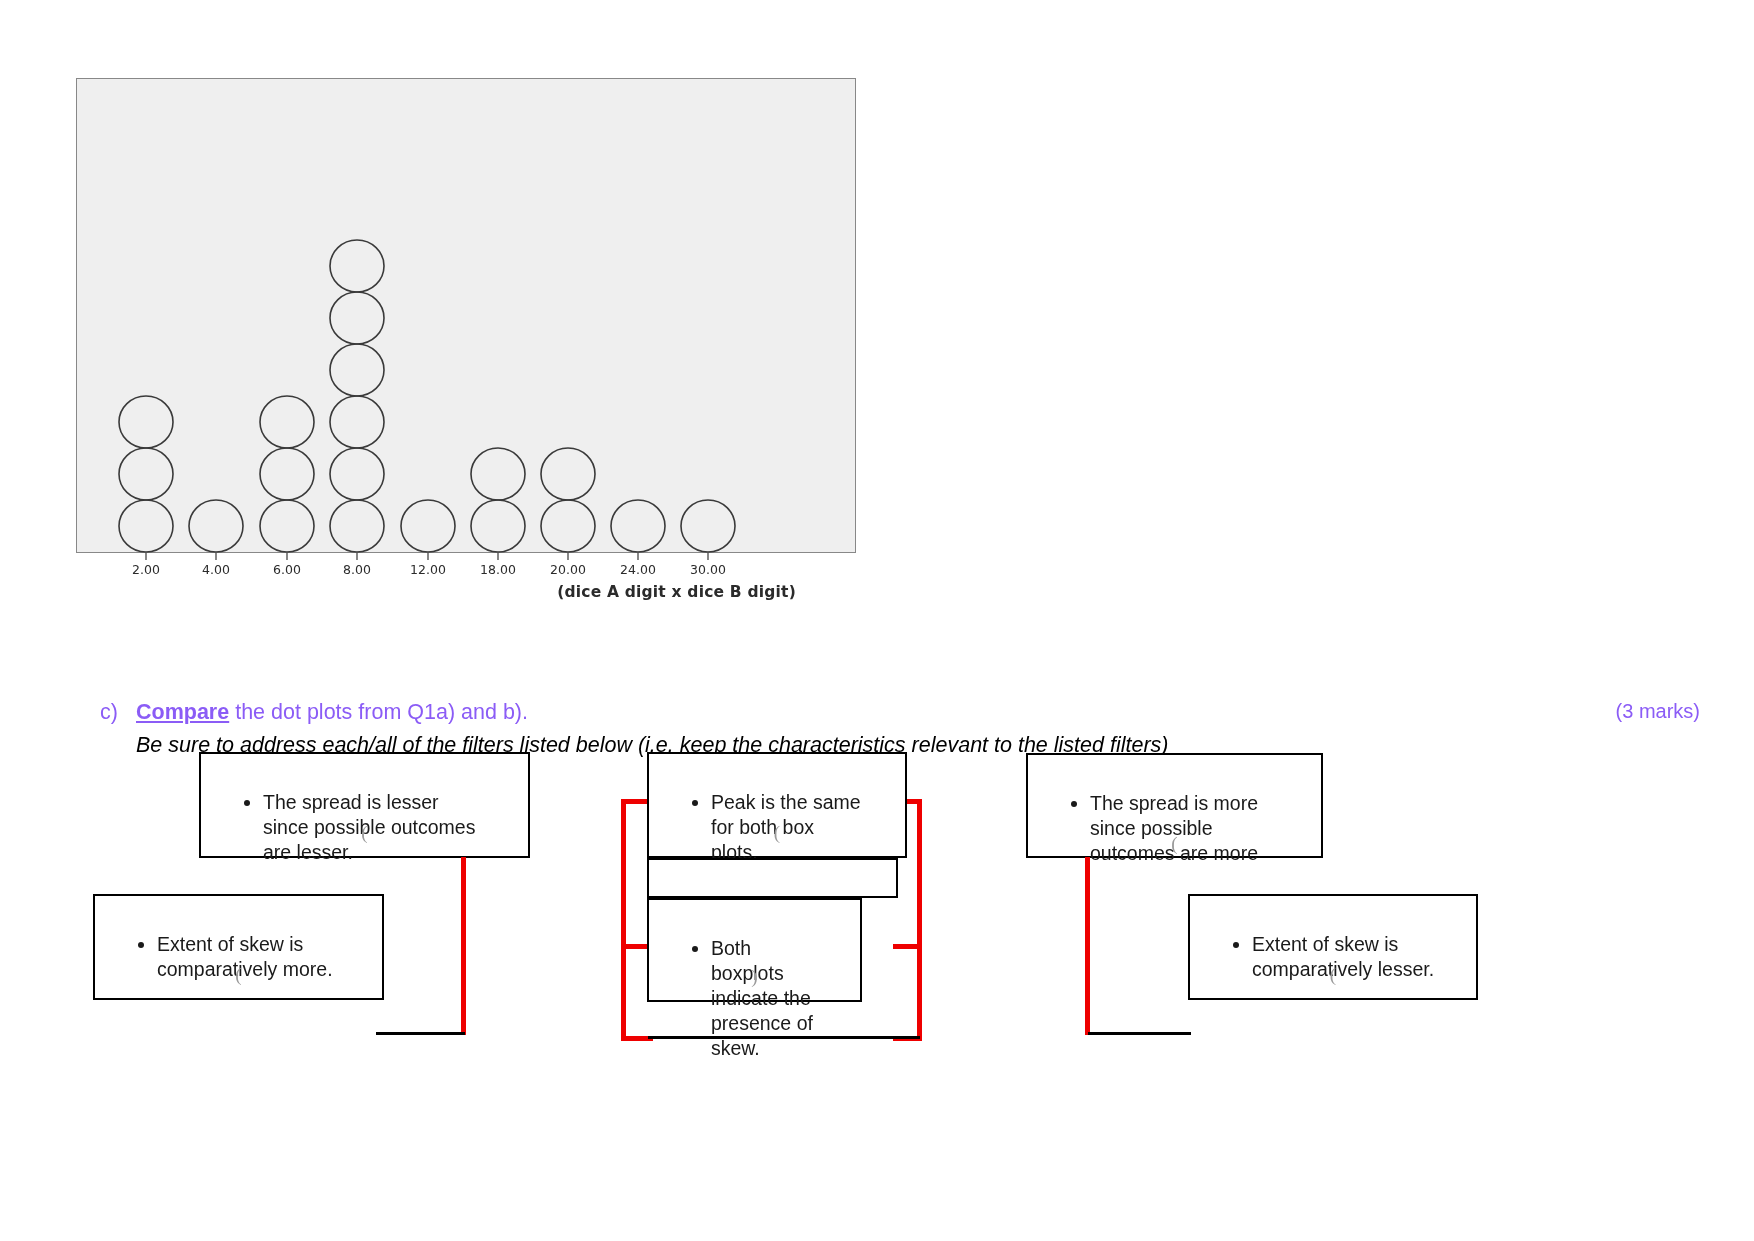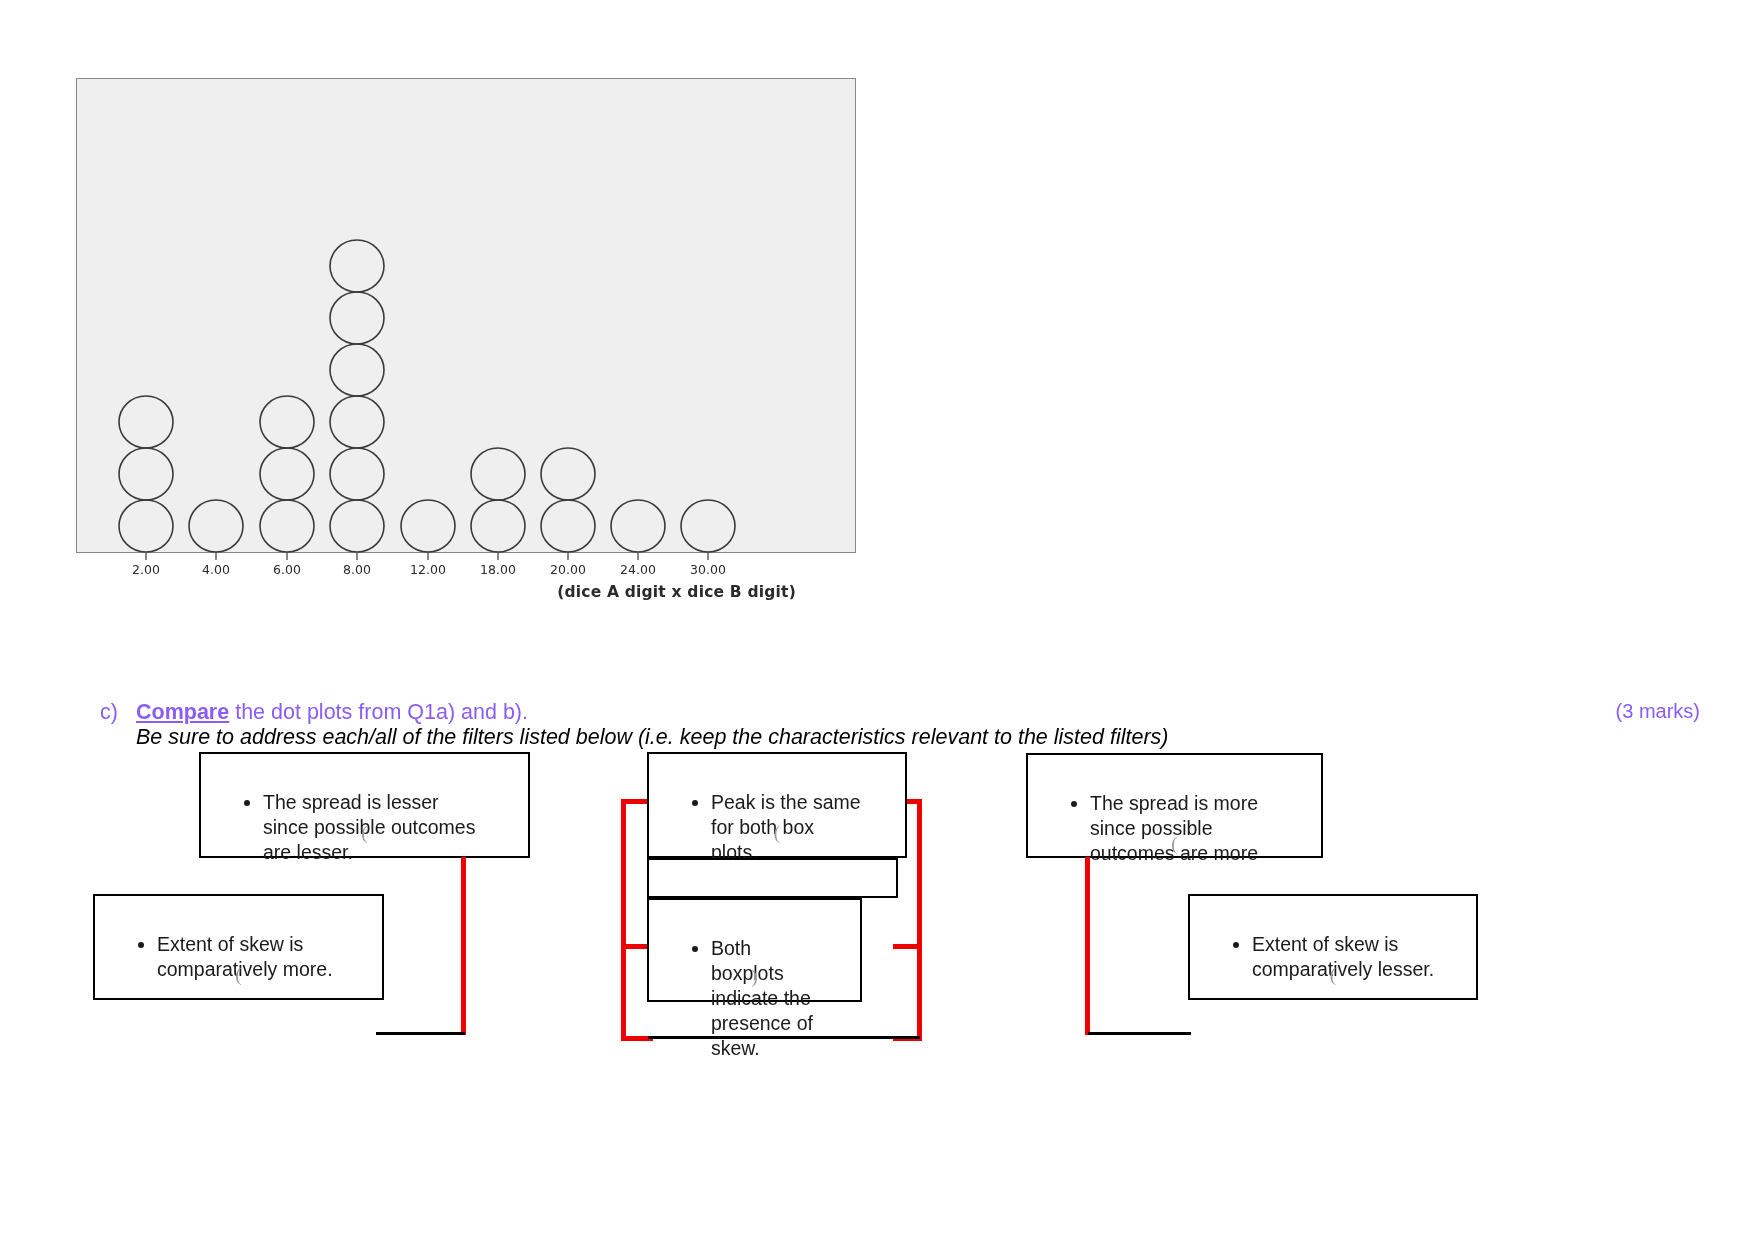--- a/index.html
+++ b/index.html
@@ -74,20 +74,21 @@
     font-weight: bold;
     text-decoration: underline;
   }
   .q-marks {
     position: absolute;
     right: 0;
     top: 0;
     font-size: 20px;
   }
   .q-row2 {
+    margin-top: 8px;
     margin-left: 36px;
     font-style: italic;
     font-size: 21.5px;
     color: #000000;
     white-space: nowrap;
   }
 
   
   .abox {
     position: absolute;

